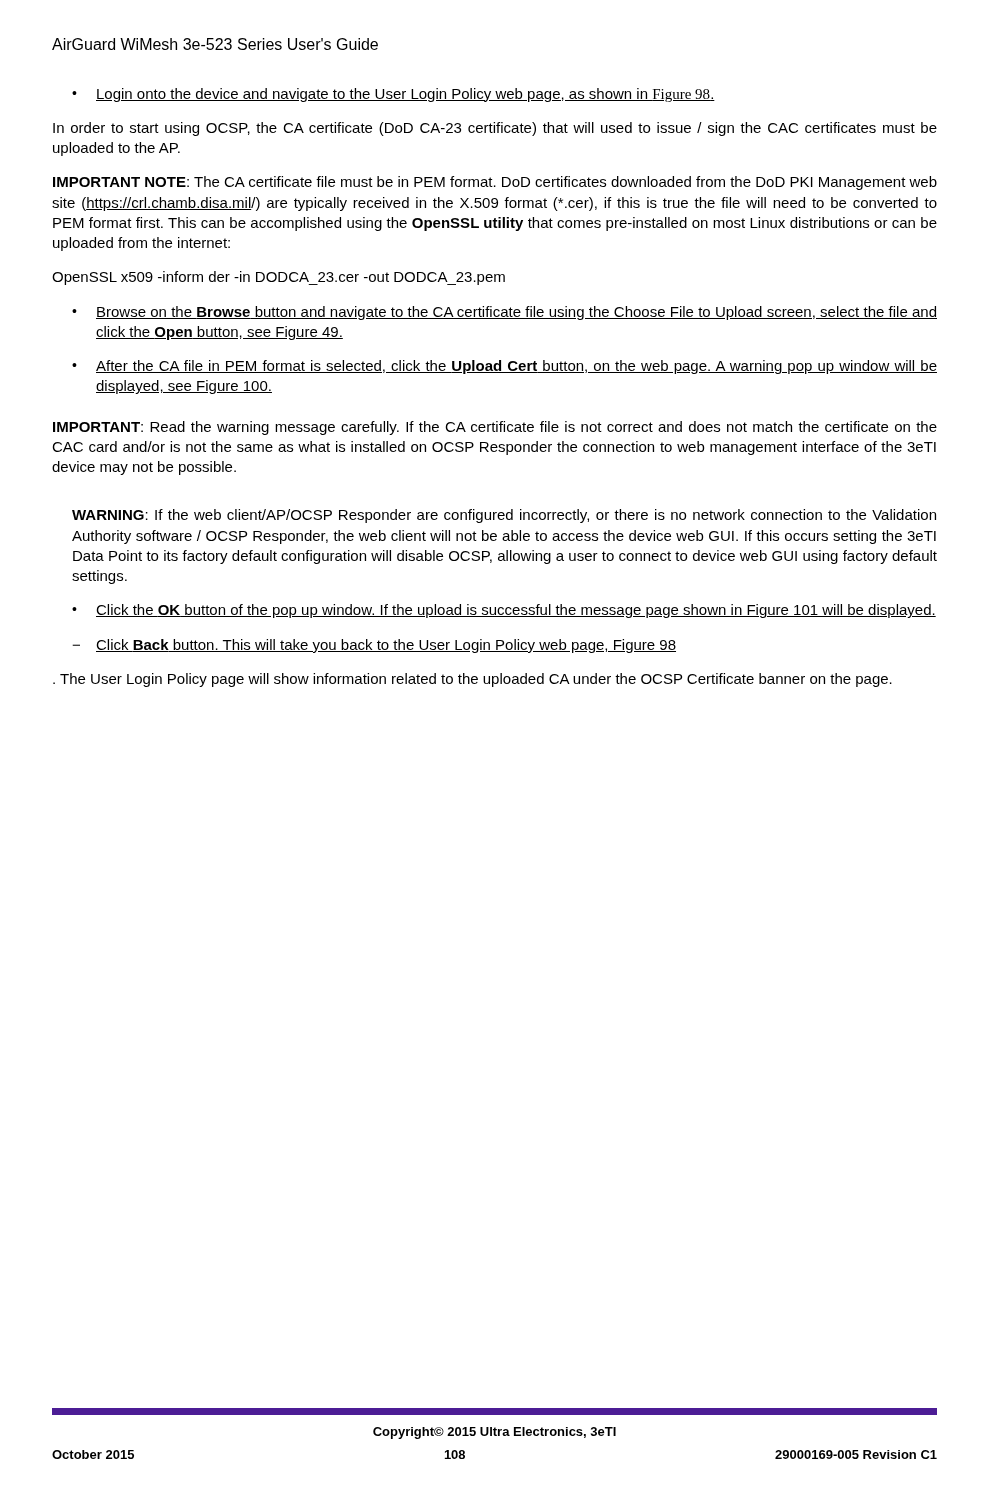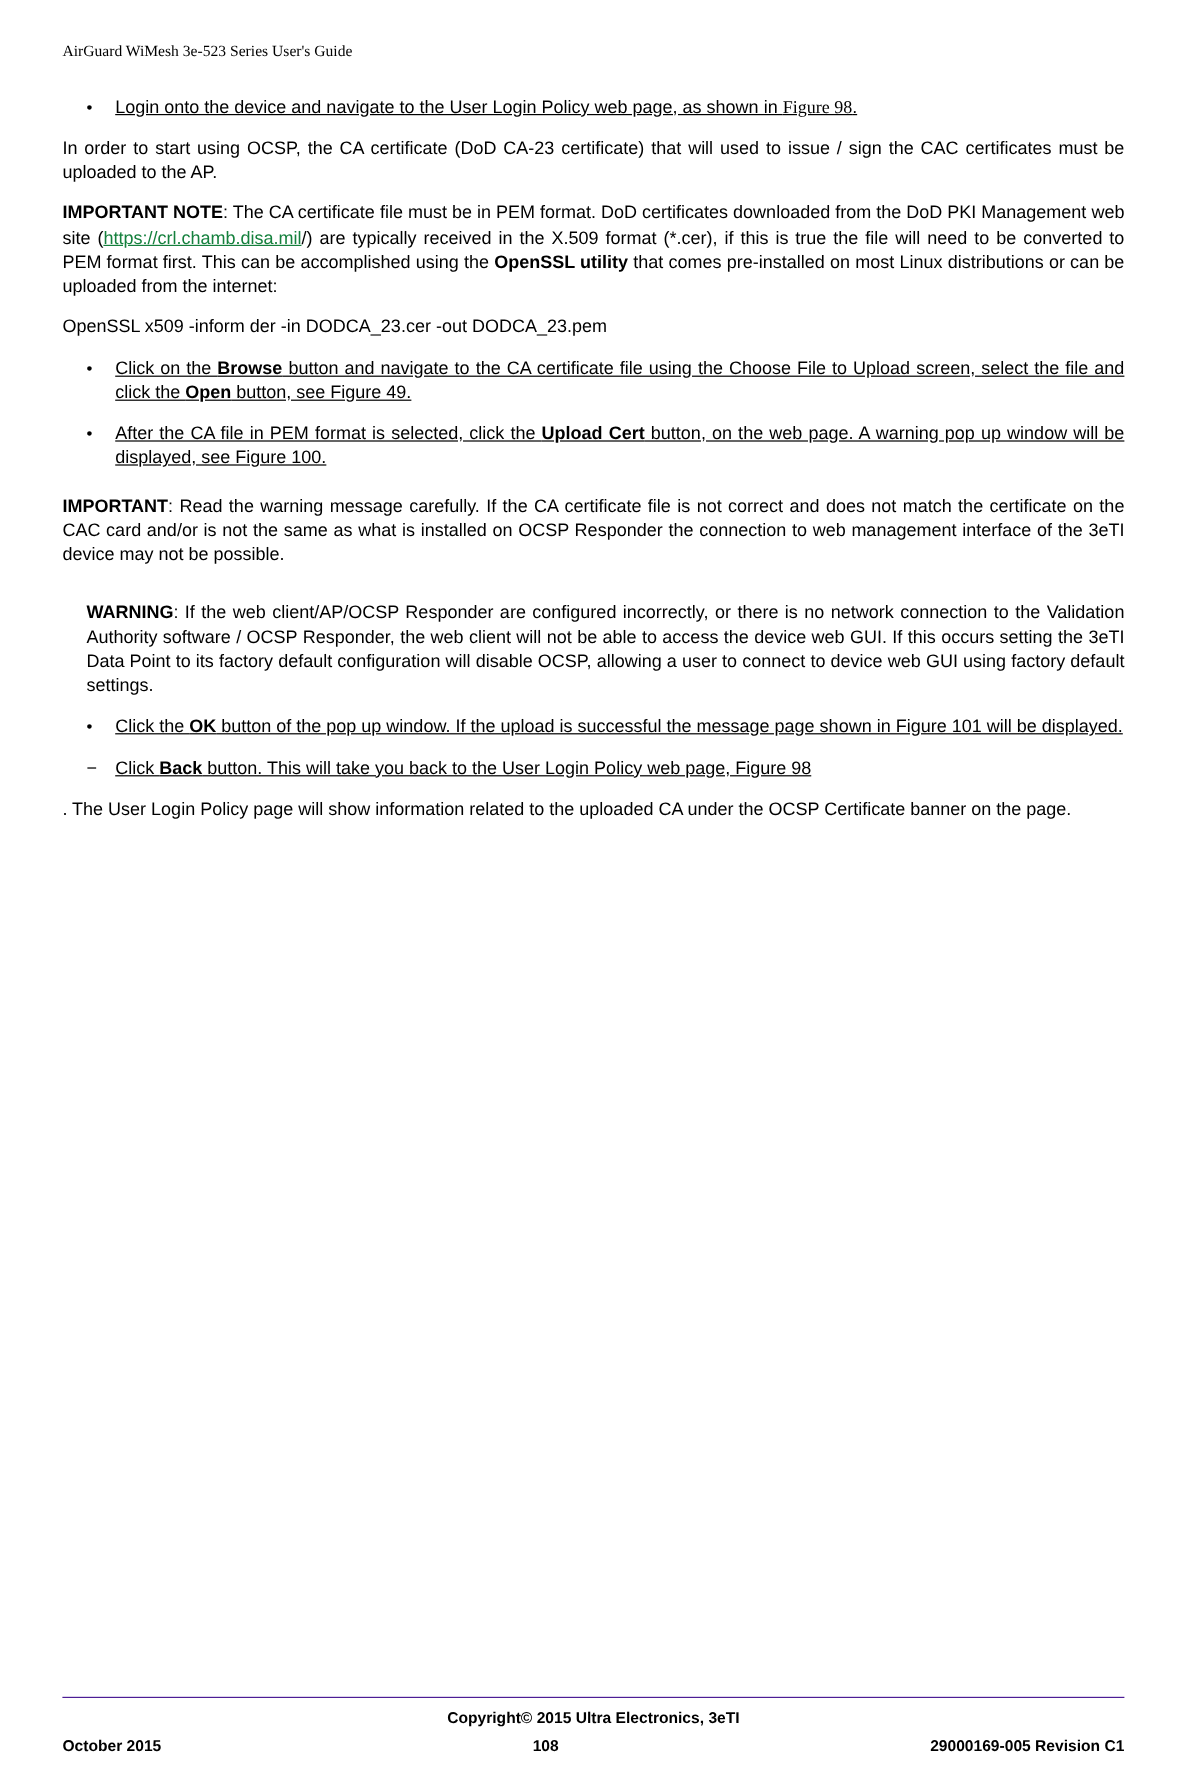--- a/index.html
+++ b/index.html
@@ -15,23 +15,22 @@
     .page {
       width: 985px;
       height: 1488px;
       box-sizing: border-box;
       padding: 34px 48px 24px 52px;
       position: relative;
       display: flex;
       flex-direction: column;
     }
     .header {
-      font-size: 13px;
+      font-size: 16px;
       margin-bottom: 28px;
-      font-family: Liberation Serif, serif;
     }
     .content { flex: 1; }
     .content p { margin: 0 0 14px 0; }
     .justify { text-align: justify; }
     ul.bullet, ul.dash {
       margin: 0 0 14px 0;
       padding-left: 44px;
       list-style: none;
       text-decoration: underline;
     }
@@ -55,23 +54,23 @@
       content: "−";
       position: absolute;
       left: -24px;
     }
     .indent-para {
       margin-left: 44px;
       text-align: justify;
       margin-top: 0;
       margin-bottom: 14px;
     }
-    .link { color: #15803d; text-decoration: underline; }
+    .link { color: #000000; text-decoration: underline; }
     .footer {
-      border-top: 1px solid #4c1d95;
+      border-top: 7px solid #4c1d95;
       padding-top: 8px;
       font-size: 13px;
     }
     .footer-row1 {
       text-align: center;
       font-weight: bold;
       margin-bottom: 6px;
     }
     .footer-row2 {
       display: flex;
@@ -99,21 +98,21 @@
     <p class="justify">In order to start using OCSP, the CA certificate (DoD CA-23 certificate) that will used to issue / sign the CAC certificates must be uploaded to the AP.</p>
 
     <p class="justify">
       <b>IMPORTANT NOTE</b><span>: The CA certificate file must be in PEM format. DoD certificates downloaded from the DoD PKI Management web site (</span><a class="link">https://crl.chamb.disa.mil</a><span>/) are typically received in the X.509 format (*.cer), if this is true the file will need to be converted to PEM format first. This can be accomplished using the </span><b>OpenSSL utility</b><span> that comes pre-installed on most Linux distributions or can be uploaded from the internet:</span>
     </p>
 
     <p>OpenSSL x509 -inform der -in DODCA_23.cer -out DODCA_23.pem</p>
 
     <ul class="bullet">
       <li>
-        <span>Click on the </span><b>Browse</b><span> button and navigate to the CA certificate file using the Choose File to Upload screen, select the file and click the </span><b>Open</b><span> button, see Figure 49.</span>
+        <span>Browse on the </span><b>Browse</b><span> button and navigate to the CA certificate file using the Choose File to Upload screen, select the file and click the </span><b>Open</b><span> button, see Figure 49.</span>
       </li>
       <li>
         <span>After the CA file in PEM format is selected, click the </span><b>Upload Cert</b><span> button, on the web page. A warning pop up window will be displayed, see Figure 100.</span>
       </li>
     </ul>
 
     <p class="justify" style="margin-top:20px;">
       <b>IMPORTANT</b><span>: Read the warning message carefully. If the CA certificate file is not correct and does not match the certificate on the CAC card and/or is not the same as what is installed on OCSP Responder the connection to web management interface of the 3eTI device may not be possible.</span>
     </p>
 

